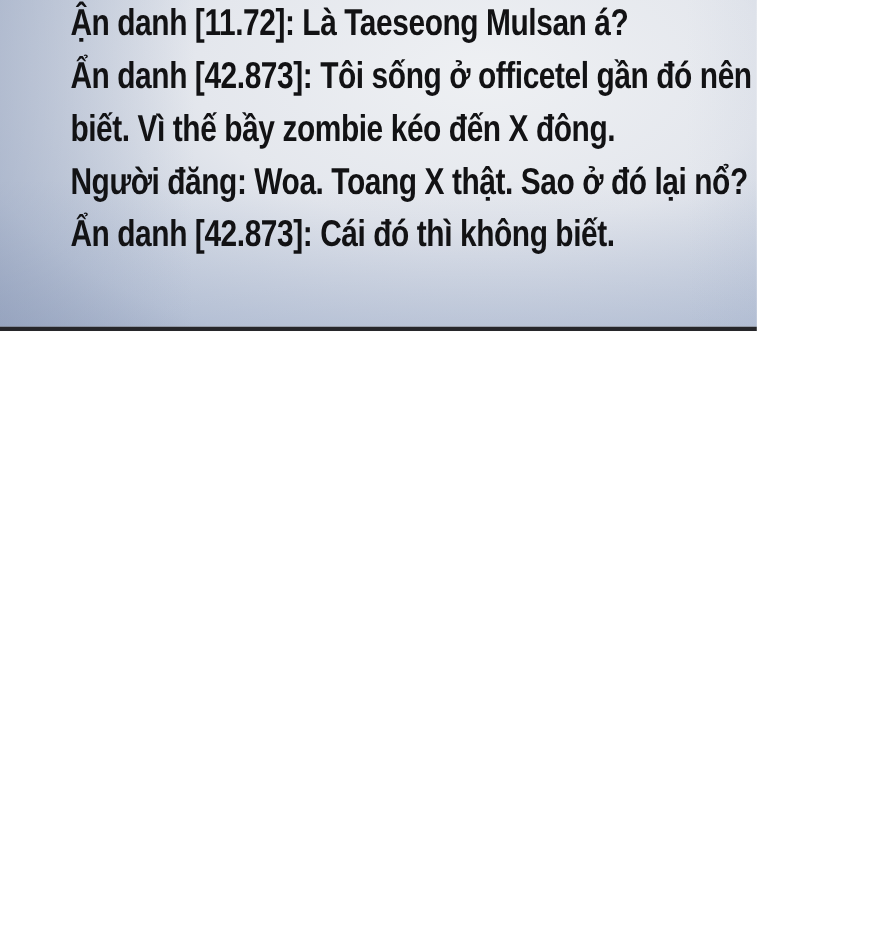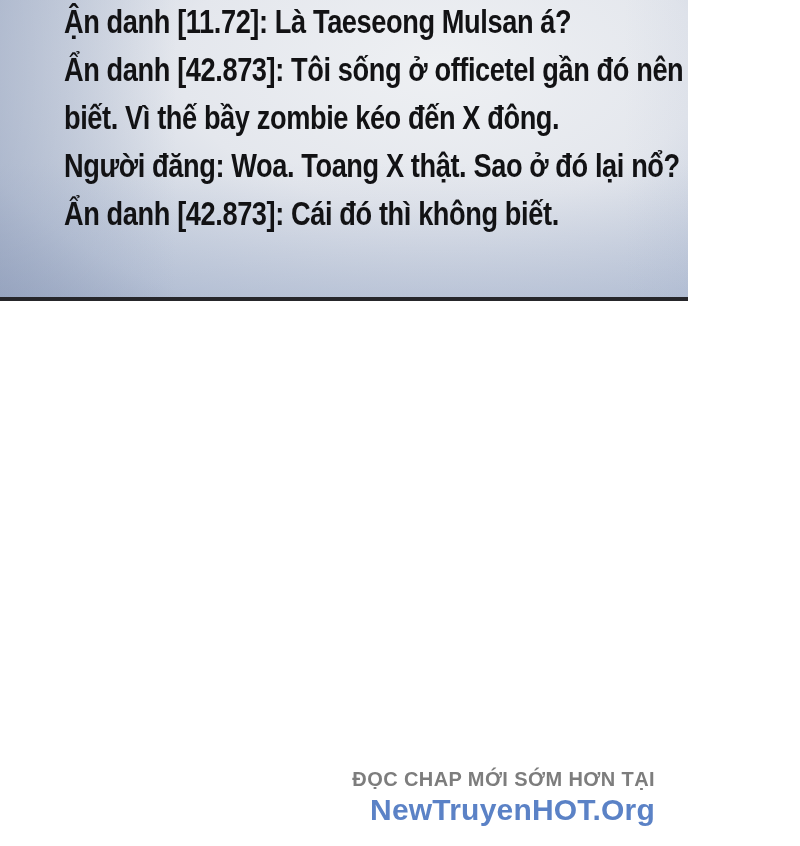--- a/index.html
+++ b/index.html
@@ -83,18 +83,14 @@
       <div class="chat-line">Ận danh [11.72]: Là Taeseong Mulsan á?</div>
       <div class="chat-line">Ẩn danh [42.873]: Tôi sống ở officetel gần đó nên</div>
       <div class="chat-line">biết. Vì thế bầy zombie kéo đến X đông.</div>
       <div class="chat-line">Người đăng: Woa. Toang X thật. Sao ở đó lại nổ?</div>
       <div class="chat-line">Ẩn danh [42.873]: Cái đó thì không biết.</div>
     </div>
   </div>
 
   <div class="page-gap"></div>
 
-  <div class="watermark">
-    <div class="watermark-tagline">ĐỌC CHAP MỚI SỚM HƠN TẠI</div>
-    <div class="watermark-site">NewTruyenHOT.Org</div>
-  </div>
 
 </div>
 
 </body></html>

